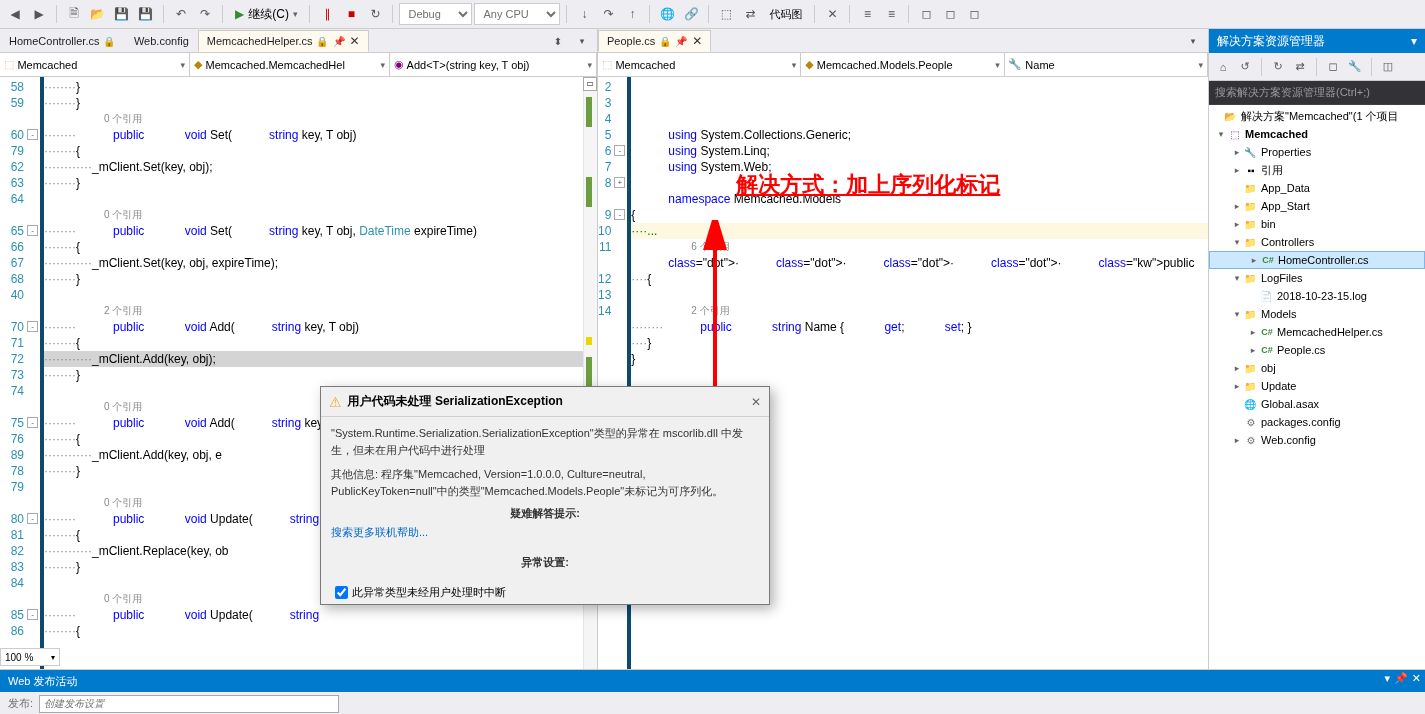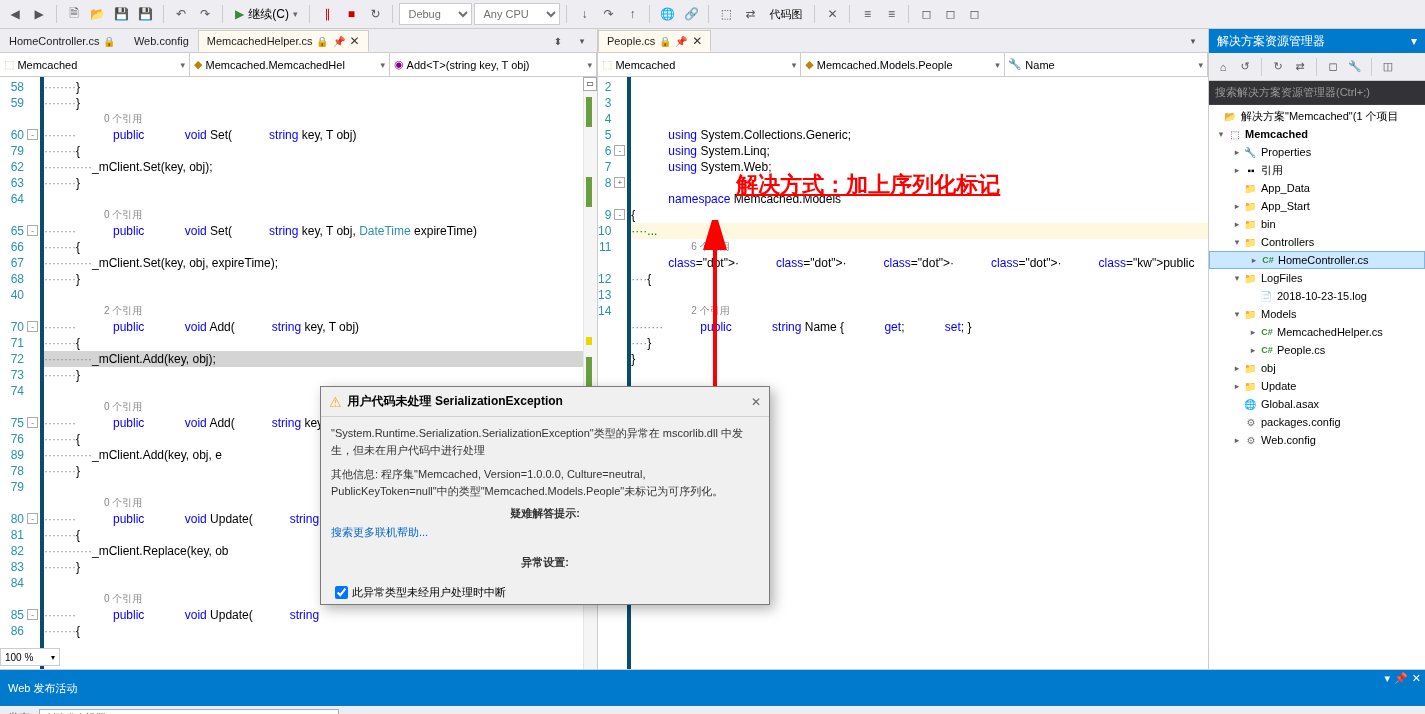--- a/index.html
+++ b/index.html
@@ -53,21 +53,21 @@
 .tree { flex: 1; background: #fff; color: #000; overflow-y: auto; padding: 2px 0; }
 .treeitem { height: 18px; display: flex; align-items: center; font-size: 11px; cursor: pointer; }
 .treeitem.sel { background: #cce8ff; border: 1px solid #7ab7e8; }
 .exp { width: 12px; text-align: center; font-size: 9px; color: #666; }
 .ticon { width: 16px; height: 16px; margin-right: 2px; display: inline-flex; align-items: center; justify-content: center; font-size: 10px; }
 .folder { color: #dcb67a; }
 .csfile { color: #388a34; font-weight: bold; font-size: 9px; }
 .cfg { color: #717171; }
 
 .bottom-panel { position: absolute; bottom: 0; left: 0; right: 0; height: 45px; background: #eeeef2; border-top: 1px solid #ccc; }
-.bottom-panel .bp-title { height: 36px; background: #007acc; color: #fff; display: flex; align-items: center; padding: 0 8px; font-size: 11px; }
+.bottom-panel .bp-title { height: 22px; background: #007acc; color: #fff; display: flex; align-items: center; padding: 0 8px; font-size: 11px; }
 .bottom-panel .bp-content { height: 23px; display: flex; align-items: center; padding: 0 8px; font-size: 11px; color: #717171; }
 .bp-input { flex: 1; max-width: 300px; border: 1px solid #aaa; height: 18px; background: #fff; margin-left: 6px; font-size: 10px; padding: 0 4px; color: #aaa; font-style: italic; }
 .bp-btns { position: absolute; right: 4px; top: 2px; display: flex; gap: 4px; color: #fff; }
 
 .zoom { position: absolute; left: 0; bottom: 48px; width: 60px; height: 18px; background: #fff; border: 1px solid #ccc; font-size: 10px; display: flex; align-items: center; padding: 0 4px; }
 
 
 .exdlg { position: absolute; left: 320px; top: 386px; width: 450px; background: #f0f0f0; border: 1px solid #7a7a7a; box-shadow: 4px 4px 12px rgba(0,0,0,0.3); z-index: 100; }
 .exdlg .hdr { background: #f0f0f0; padding: 6px 8px; display: flex; align-items: center; gap: 6px; border-bottom: 1px solid #d0d0d0; }
 .exdlg .hdr .warn { color: #f5a623; font-size: 14px; }

